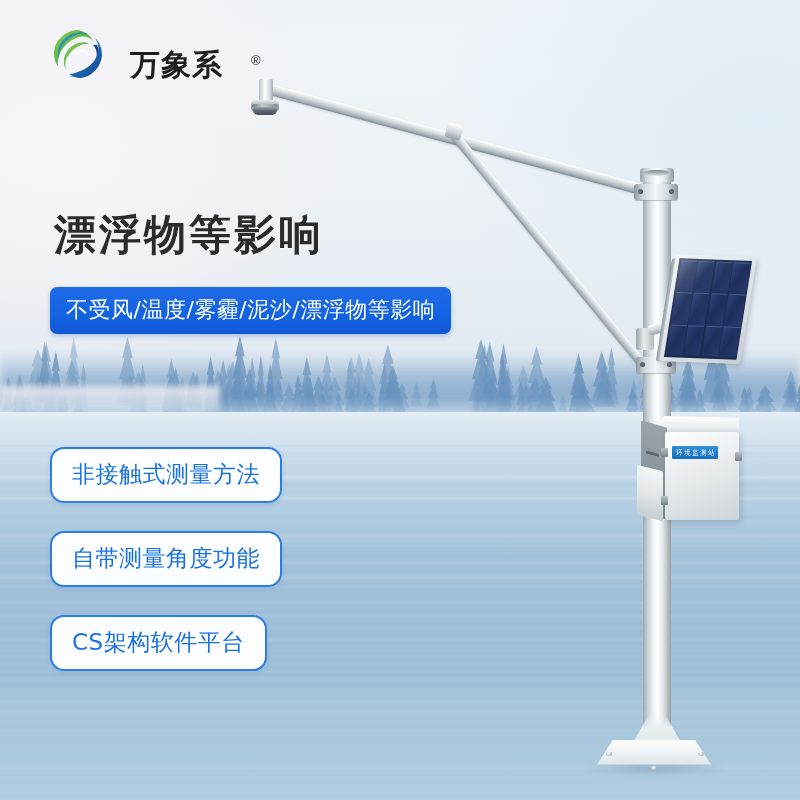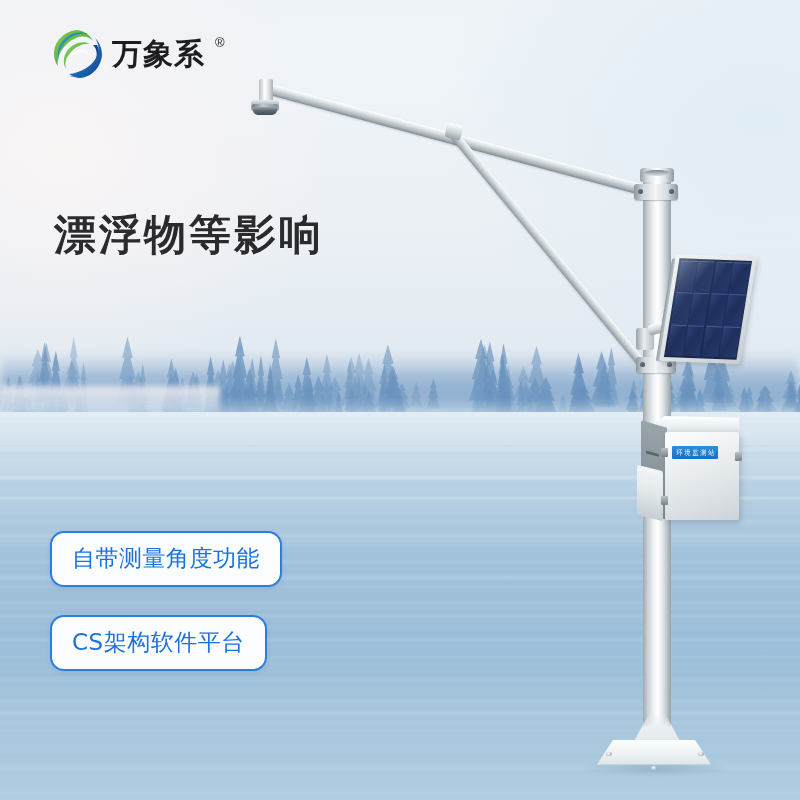--- a/index.html
+++ b/index.html
@@ -277,21 +277,21 @@
     position:absolute; left:586px; top:762px; width:138px; height:13px;
     background:radial-gradient(ellipse at 50% 50%, rgba(90,120,145,.35) 0%, rgba(120,150,175,.12) 55%, rgba(255,255,255,0) 80%);
     filter:blur(2px);
   }
 
   
   #copy { position:absolute; left:0; top:0; width:800px; height:800px; }
 
   .logo-wrap {
     position:absolute; left:50px; top:28px;
-    display:flex; align-items:center; gap:10px;
+    display:flex; align-items:flex-end; gap:28px;
   }
   .logo-mark { width:52px; height:52px; position:relative; }
   .logo-text {
     font-family:"DejaVu Sans","Liberation Sans",sans-serif;
     font-size:30px; font-weight:700; color:#1d1d1f;
     letter-spacing:1px; position:relative; line-height:1;
   }
   .logo-r {
     position:absolute; right:-14px; top:-3px;
     font-size:12px; font-weight:400; color:#1d1d1f;
@@ -687,16 +687,18 @@
         <path d="M18 28c5-8 14-13 22-12-7-4-17-1-23 7-4 6-4 13-1 18-1-4-1-9 2-13z" fill="url(#gG)" opacity=".95"></path>
         <path d="M33 21c-7 0-14 5-17 12 4-5 10-8 16-8 3 0 5 1 7 2-1-4-3-6-6-6z" fill="#ffffff" opacity=".55"></path>
       </svg>
     </div>
     <div class="logo-text">万象系</div>
     <span class="logo-r" style="position:relative; right:auto; top:-12px; font-size:13px;">®</span>
   </div>
 
   <div class="headline">漂浮物等影响</div>
 
-
+  <div class="banner">不受风/温度/雾霾/泥沙/漂浮物等影响</div>
+
+  <div class="feature f1">非接触式测量方法</div>
   <div class="feature f3">CS架构软件平台</div>
   <div class="feature f2">自带测量角度功能</div>
 </div>
 
 </body></html>

